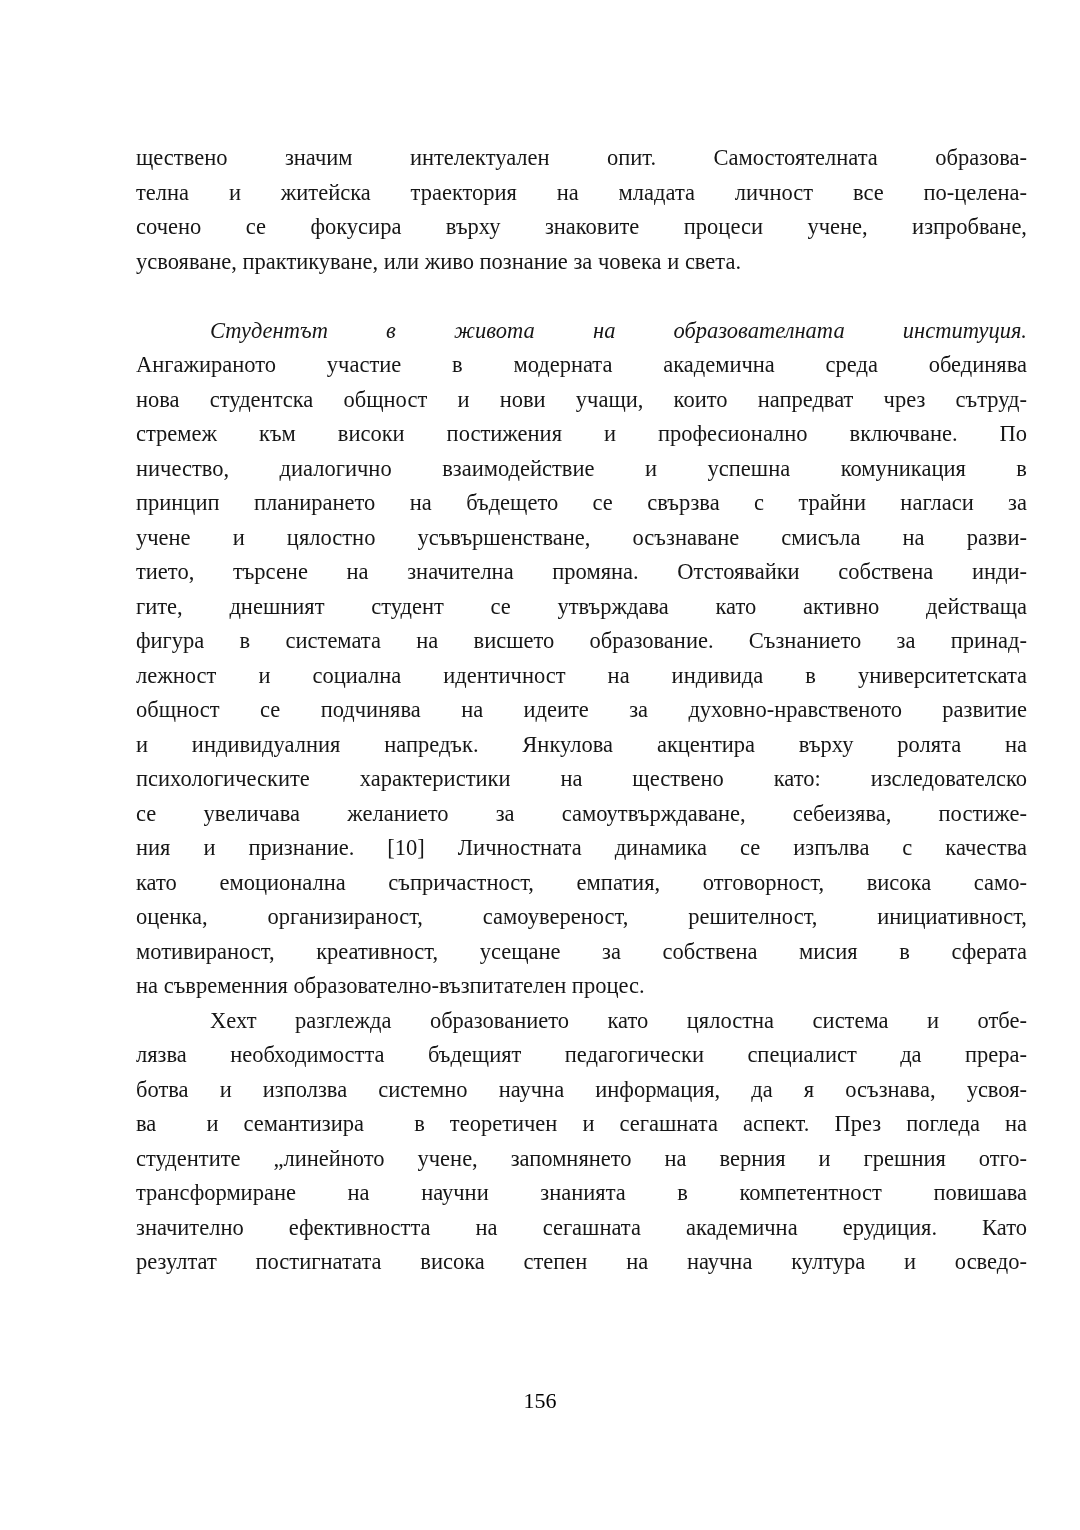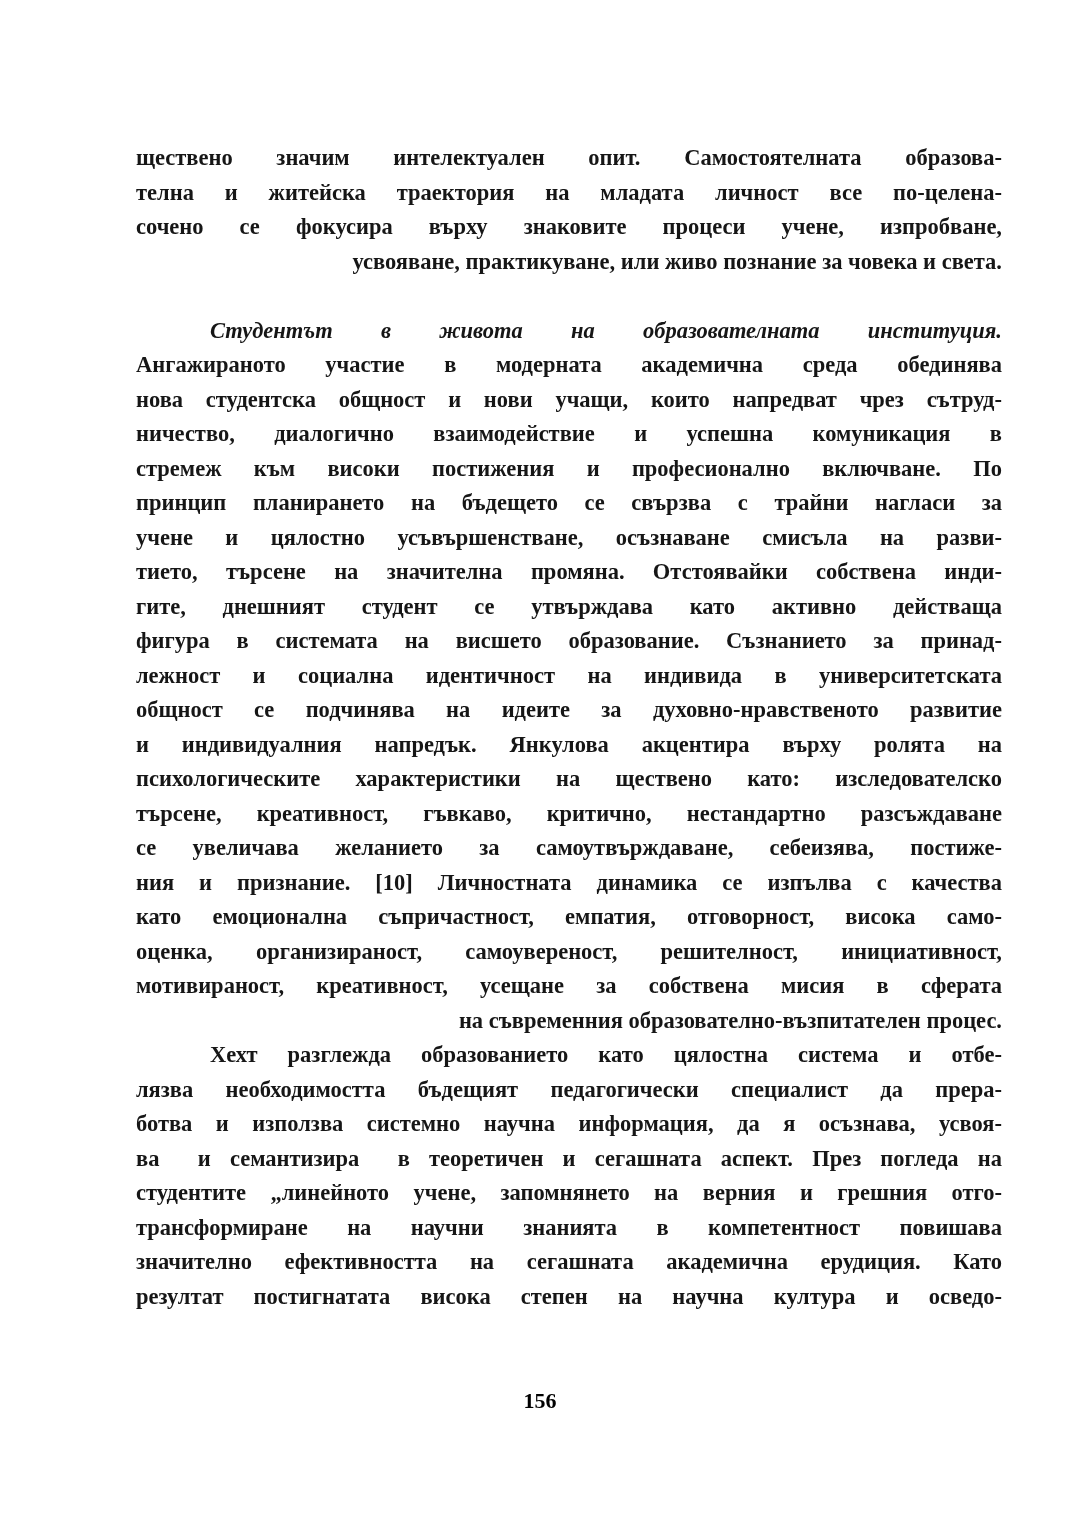--- a/index.html
+++ b/index.html
@@ -8,38 +8,37 @@
     background: #ffffff;
   }
   .page {
     position: relative;
     width: 1080px;
     height: 1530px;
     background: #ffffff;
     font-family: "Liberation Serif", serif;
     color: #161616;
     box-sizing: border-box;
-    padding: 141px 78px 0 136px;
+    padding: 141px 53px 0 136px;
     overflow: hidden;
-    font-weight: bold;
   }
   .text-block {
     width: 100%;
   }
   .paragraph {
     margin: 0;
   }
   .paragraph.space-before {
     margin-top: 34.5px;
   }
   .line {
     font-size: 22.5px;
     line-height: 34.5px;
     white-space: pre-wrap;
-    text-align: right;
+    text-align: left;
   }
   .line.just {
     text-align: justify;
     text-align-last: justify;
     -moz-text-align-last: justify;
   }
   .line.indent {
     text-indent: 74px;
   }
   .line.italic {
@@ -64,32 +63,31 @@
       <div class="paragraph">
         <div class="line just">ществено значим интелектуален опит. Самостоятелната образова-</div>
         <div class="line just">телна и житейска траектория на младата личност все по-целена-</div>
         <div class="line just">сочено се фокусира върху знаковите процеси учене, изпробване,</div>
         <div class="line">усвояване, практикуване, или живо познание за човека и света.</div>
       </div>
       <div class="paragraph space-before">
         <div class="line just indent italic">Студентът в живота на образователната институция.</div>
         <div class="line just">Ангажираното участие в модерната академична среда обединява</div>
         <div class="line just">нова студентска общност и нови учащи, които напредват чрез сътруд-</div>
+        <div class="line just">стремеж към високи постижения и професионално включване. По</div>
         <div class="line just">ничество, диалогично взаимодействие и успешна комуникация в</div>
-        <div class="line just">стремеж към високи постижения и професионално включване. По</div>
         <div class="line just">принцип планирането на бъдещето се свързва с трайни нагласи за</div>
         <div class="line just">учене и цялостно усъвършенстване, осъзнаване смисъла на разви-</div>
         <div class="line just">тието, търсене на значителна промяна. Отстоявайки собствена инди-</div>
         <div class="line just">гите, днешният студент се утвърждава като активно действаща</div>
         <div class="line just">фигура в системата на висшето образование. Съзнанието за принад-</div>
         <div class="line just">лежност и социална идентичност на индивида в университетската</div>
         <div class="line just">общност се подчинява на идеите за духовно-нравственото развитие</div>
         <div class="line just">и индивидуалния напредък. Янкулова акцентира върху ролята на</div>
         <div class="line just">психологическите характеристики на ществено като: изследователско</div>
-        <div class="line just">търсене, креативност, гъвкаво, критично, нестандартно разсъждаване</div>
         <div class="line just">се увеличава желанието за самоутвърждаване, себеизява, постиже-</div>
         <div class="line just">ния и признание. [10] Личностната динамика се изпълва с качества</div>
         <div class="line just">като емоционална съпричастност, емпатия, отговорност, висока само-</div>
         <div class="line just">оценка, организираност, самоувереност, решителност, инициативност,</div>
         <div class="line just">мотивираност, креативност, усещане за собствена мисия в сферата</div>
         <div class="line">на съвременния образователно-възпитателен процес.</div>
       </div>
       <div class="paragraph">
         <div class="line just indent">Хехт разглежда образованието като цялостна система и отбе-</div>
         <div class="line just">лязва необходимостта бъдещият педагогически специалист да прера-</div>

